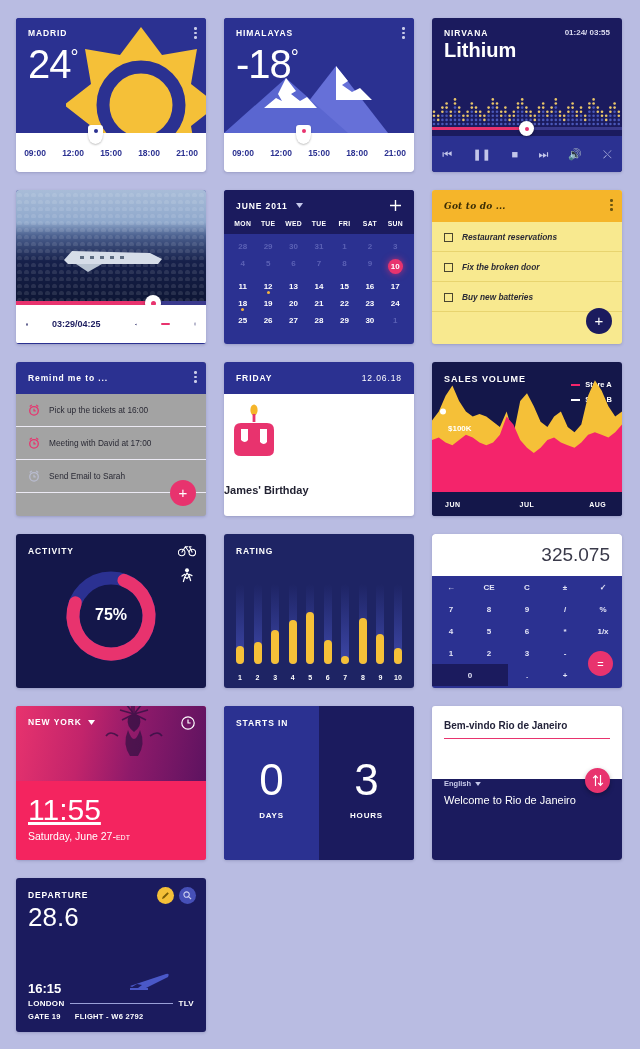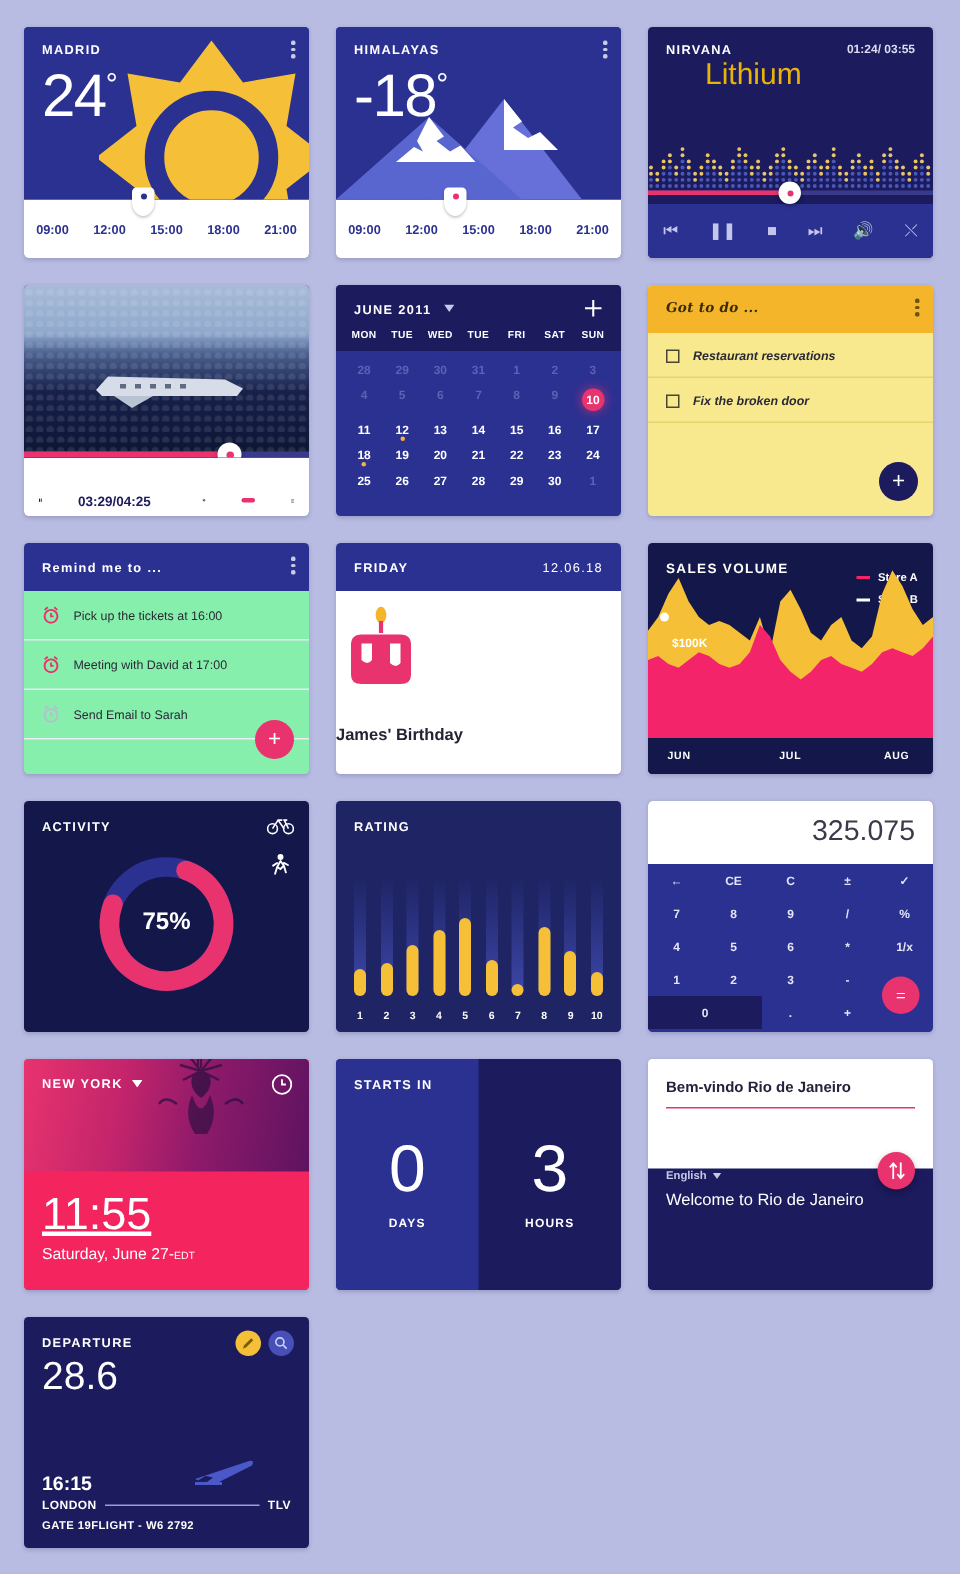--- a/index.html
+++ b/index.html
@@ -38,21 +38,21 @@
   .w-strip span { color:#2b3191; font-size:8.5px; font-weight:700; }
   .knob { position:absolute; left:72px; top:107px; width:15px; height:19px; background:#fff; border-radius:3px 3px 50% 50%; z-index:5;
           display:flex; align-items:flex-start; justify-content:center; padding-top:4px; box-shadow:0 1px 2px rgba(0,0,0,.25);}
   .knob i{ width:4px;height:4px;border-radius:50%; display:block;}
   .mtn { position:absolute; left:0; bottom:0; width:100%; height:85px; z-index:1;}
 
   
   .mus { background:#1b1b5e; height:100%; position:relative;}
   .mus-h { padding:10px 12px 0; display:flex; justify-content:space-between; align-items:flex-start;}
   .mus-time { font-size:8px; color:#dcdcf0; font-weight:700;}
-  .mus-song { font-size:20px; color:#eab308; font-weight:400; padding:0 12px; margin-top:1px;margin-left:26px;}
+  .mus-song { font-size:20px; color:#ffffff; font-weight:700; padding:0 12px; margin-top:1px;}
   .eq { position:absolute; left:0; bottom:46px; width:100%; height:44px;}
   .mus-bar { position:absolute; left:0; bottom:42px; height:3px; background:#e8336e; width:52%;}
   .mus-bar-bg{ position:absolute; left:0; bottom:42px; height:3px; background:#3a3a8d; width:100%;}
   .mus-knob{ position:absolute; left:46%; bottom:36px; width:15px;height:15px;border-radius:50%;background:#fff;
              display:flex;align-items:center;justify-content:center; box-shadow:0 1px 3px rgba(0,0,0,.4); z-index:4;}
   .mus-knob i{width:4px;height:4px;border-radius:50%;background:#e8336e;}
   .mus-ctrl{ position:absolute; bottom:0; left:0; width:100%; height:36px; background:#2b3191;
              display:flex; align-items:center; justify-content:space-around; }
   .mus-ctrl span{ color:#c3c6ea; font-size:11px; line-height:1;}
 
@@ -60,21 +60,21 @@
   .vid-img { height:115px; position:relative; overflow:hidden;
     background:
       radial-gradient(circle at 50% 78%, rgba(255,255,255,.10) 0 2px, transparent 3px) 0 0/7px 7px,
       linear-gradient(#a8bcd8 0%, #8fa8cc 28%, #4a5f8e 40%, #16204a 62%, #0d1533 100%);}
   .plane { position:absolute; left:42px; top:52px; }
   .vid-prog { position:absolute; left:0; bottom:0; height:4px; width:100%; background:#3a3a8d;}
   .vid-prog i { display:block; height:100%; width:72%; background:#e8336e;}
   .vid-knob { position:absolute; left:68%; bottom:-6px; width:16px;height:16px;border-radius:50%;background:#fff;
               display:flex;align-items:center;justify-content:center;box-shadow:0 1px 3px rgba(0,0,0,.35); z-index:3;}
   .vid-knob i{width:5px;height:5px;border-radius:50%;background:#e8336e;}
-  .vid-bar { height:57px; background:#fff; display:flex; align-items:center; padding:0 10px; gap:24px;}
+  .vid-bar { height:38px; background:#fff; display:flex; align-items:center; padding:0 10px; gap:24px;}
   .vid-bar .t { color:#1b1b5e; font-size:9px; font-weight:700;}
   .vol-line{ height:2.5px; background:#e8336e; width:44px; border-radius:2px;}
 
   
   .cal { background:#2b3191; height:100%; }
   .cal-h { background:#1b1b5e; padding:9px 12px 0; display:flex; justify-content:space-between; align-items:center;}
   .cal-days { background:#1b1b5e; display:grid; grid-template-columns:repeat(7,1fr); padding:8px 6px 7px; }
   .cal-days span{ font-size:6.8px; font-weight:700; text-align:center; color:#fff; letter-spacing:.3px;}
   .cal-grid { display:grid; grid-template-columns:repeat(7,1fr); padding:4px 6px; row-gap:1px;}
   .cal-grid div{ font-size:8px; text-align:center; padding:3.5px 0; position:relative; font-weight:700;}
@@ -90,21 +90,21 @@
   .todo-h .ttl{ color:#3a2d05; font-size:9px; letter-spacing:.2px; font-family:"DejaVu Serif", serif; font-style:italic; font-weight:700;}
   .todo-h .dots i{ background:#6a5510;}
   .todo-row{ display:flex; align-items:center; gap:9px; padding:10px 12px 9px; border-bottom:1px solid #e8d46f; }
   .todo-row:last-of-type{border-bottom:none;}
   .chk{ width:9px;height:9px; border:1.3px solid #4a4530; flex:0 0 auto;}
   .todo-row span{ font-size:8.3px; font-style:italic; font-family:Liberation Sans, sans-serif; font-weight:700;}
   .fab{ position:absolute; right:10px; bottom:10px; width:26px;height:26px;border-radius:50%;
         display:flex;align-items:center;justify-content:center; font-size:15px; color:#fff; line-height:0;}
 
   
-  .rem{ background:#86efac; height:100%;}
+  .rem{ background:#a3a3a3; height:100%;}
   .rem-h{ background:#2b3191; padding:11px 12px; position:relative;}
   .rem-row{ display:flex; align-items:center; gap:9px; padding:10px 12px; border-bottom:1px solid #eceaf4;}
   .rem-row:last-of-type{border-bottom:none;}
   .rem-row span{ color:#2a2a35; font-size:8.3px;}
 
   
   .bd{ background:#fff; height:100%;}
   .bd-h{ background:#2b3191; padding:11px 12px; display:flex; justify-content:space-between; align-items:center;gap:35px;}
   .bd-body{ display:flex; flex-direction:column; justify-content:center; height:111px; gap:24px;}
   .bd-body .nm{ color:#232333; font-size:11px; font-weight:700;}
@@ -177,21 +177,21 @@
 
   
   .fl{ background:#1b1b5e; height:100%; position:relative; padding:12px;}
   .fl-num{ font-size:26px; font-weight:300; margin-top:2px;}
   .fl-ic{ position:absolute; right:10px; top:9px; display:flex; gap:5px;}
   .fl-ic i{ width:17px;height:17px;border-radius:50%; display:flex;align-items:center;justify-content:center; font-size:8px;}
   .fl-bot{ position:absolute; left:12px; right:12px; bottom:11px;}
   .fl-time{ font-size:13px; font-weight:700; margin-bottom:3px;}
   .fl-route{ display:flex; align-items:center; gap:6px; font-size:8px; font-weight:700; letter-spacing:.3px;}
   .fl-route .ln{ flex:1; height:1px; background:#9aa0d8;}
-  .fl-meta{ display:flex; font-size:7.5px; font-weight:700; letter-spacing:.3px; margin-top:4px;}
+  .fl-meta{ display:flex; gap:14px; font-size:7.5px; font-weight:700; letter-spacing:.3px; margin-top:4px;}
   .fl-plane{ position:absolute; right:36px; bottom:40px;}
 </style>
 </head>
 <body>
 
 <div class="grid">
 
   <div class="card">
     <div class="w-top">
       <div class="ttl">MADRID</div>
@@ -592,20 +592,24 @@
         </div>
     </div>
     <div class="todo-row">
       <span class="chk"></span>
       <span>Restaurant reservations</span>
     </div>
     <div class="todo-row">
       <span class="chk"></span>
       <span>Fix the broken door</span>
     </div>
+    <div class="todo-row">
+      <span class="chk"></span>
+      <span>Buy new batteries</span>
+    </div>
     <div class="fab" style="background:#1b1b5e">+</div>
   </div>
 
   <div class="card rem">
     <div class="rem-h">
       <div class="ttl">Remind me to ...</div>
       <div class="dots">
           <i></i>
           <i></i>
           <i></i>

